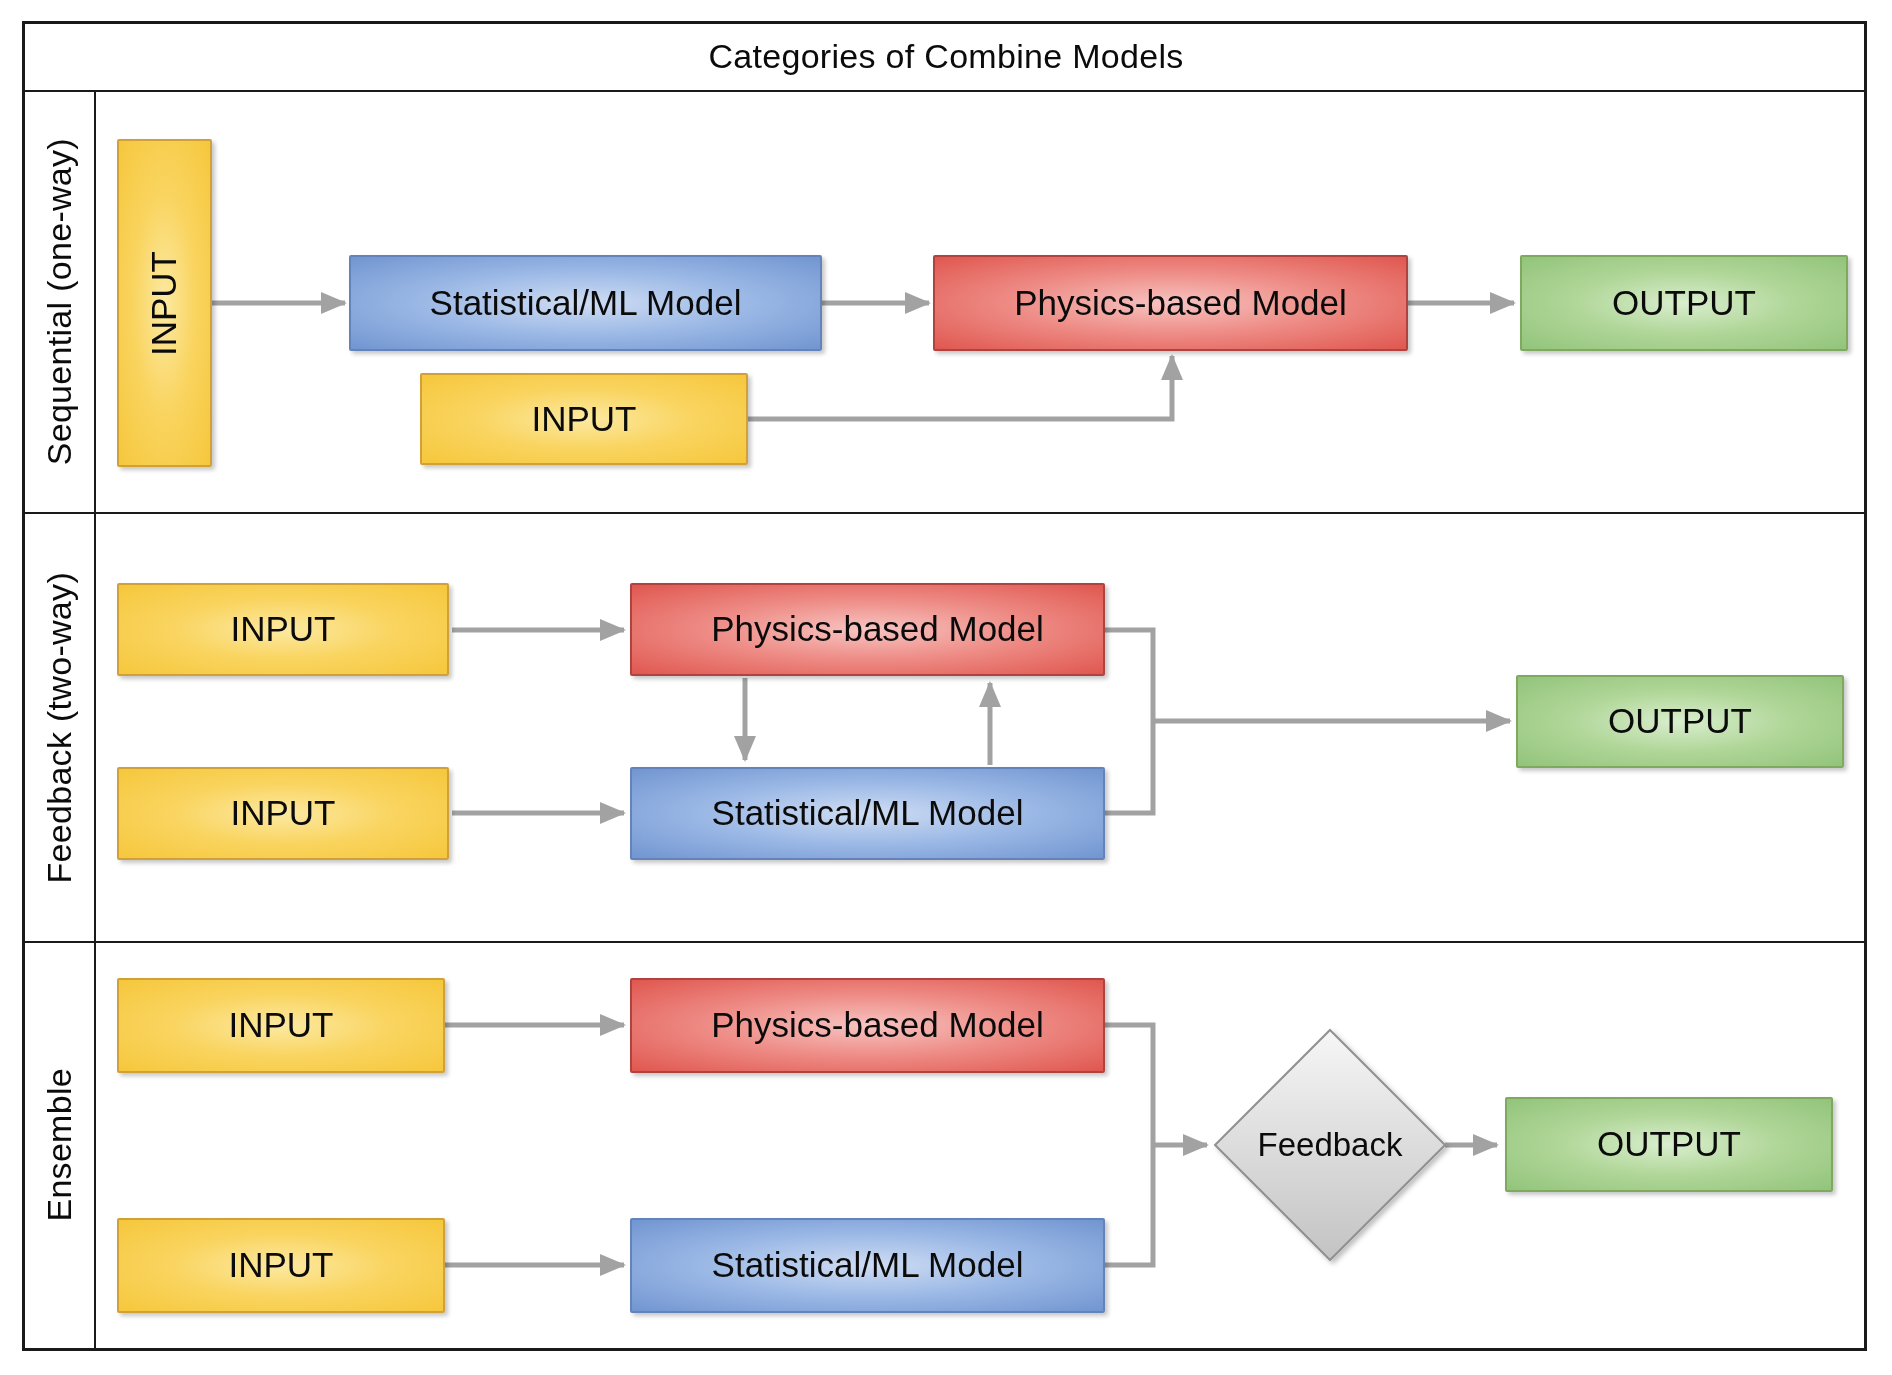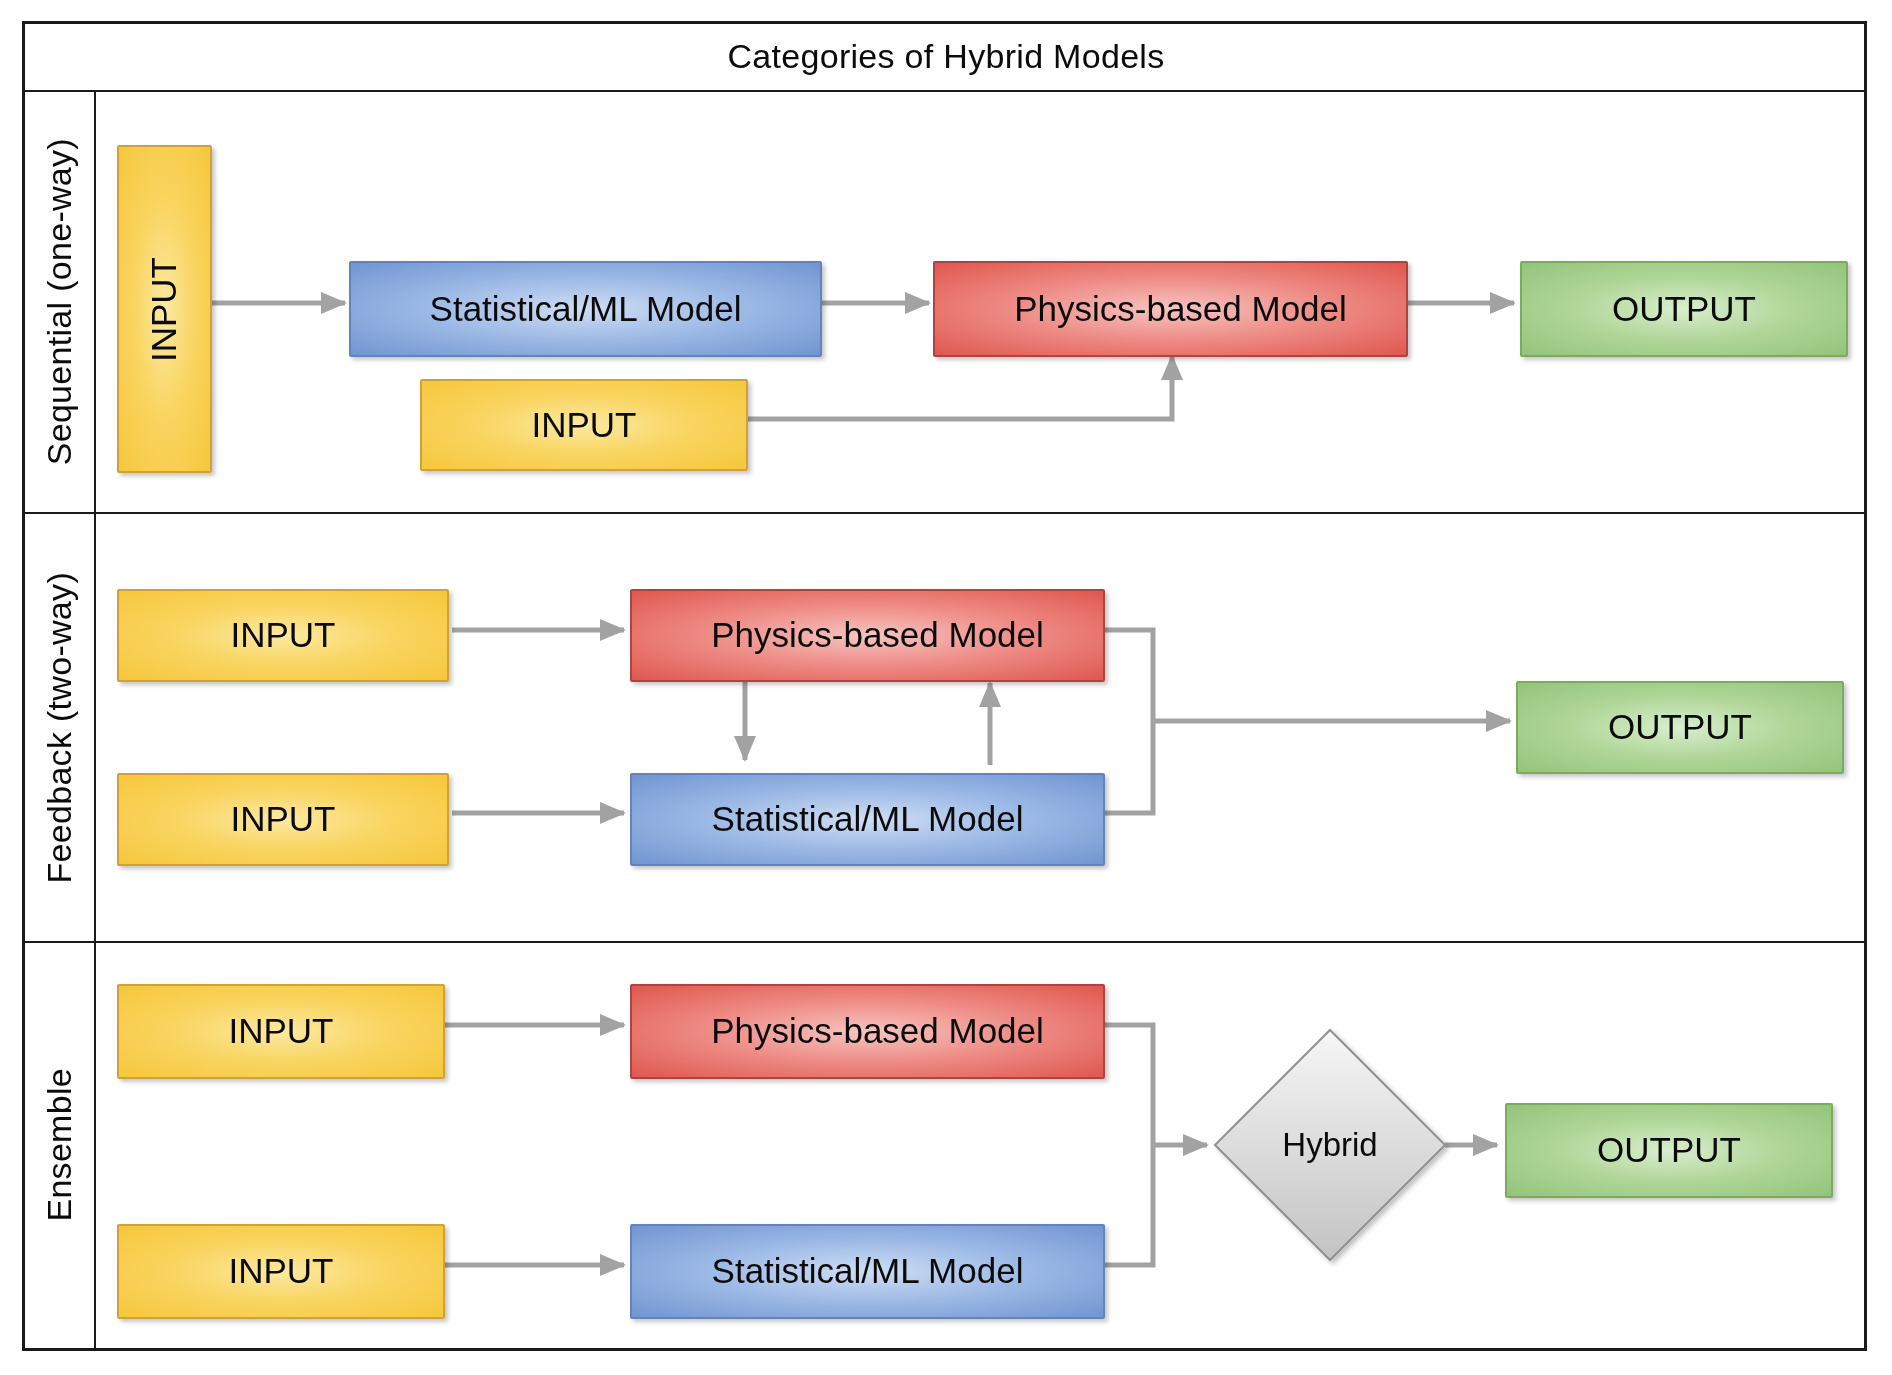--- a/index.html
+++ b/index.html
@@ -21,21 +21,21 @@
   .row-label-cell{
     left:25px;width:68px;display:flex;align-items:center;justify-content:center;
   }
   .row-label-text{
     writing-mode:vertical-rl;transform:rotate(180deg);
     font-size:34px;white-space:nowrap;letter-spacing:.3px;
   }
   .node{
     display:flex;align-items:center;justify-content:center;
     box-sizing:border-box;border-radius:2px;font-size:35px;
-    box-shadow:3px 3px 4px rgba(0,0,0,.22);text-align:center;line-height:1.05;margin-top:6px;
+    box-shadow:3px 3px 4px rgba(0,0,0,.22);text-align:center;line-height:1.05;
   }
   .node-yellow{
     background:radial-gradient(ellipse at center,#fce9a2 0%,#f9d45f 48%,#f6c73c 100%);
     border:2px solid #d1a139;
   }
   .node-blue{
     background:radial-gradient(ellipse at center,#cfddf3 0%,#9cb9e6 48%,#7195d1 100%);
     border:2px solid #6583bb;
   }
   .node-red{
@@ -58,21 +58,21 @@
 <body>
 
 <div id="canvas">
 
   <div class="abs" id="frame"></div>
   <div class="abs gridline" style="left:25px;top:90px;width:1842px;height:2px;"></div>
   <div class="abs gridline" style="left:25px;top:512px;width:1842px;height:2px;"></div>
   <div class="abs gridline" style="left:25px;top:941px;width:1842px;height:2px;"></div>
   <div class="abs gridline" style="left:94px;top:92px;width:2px;height:1256px;"></div>
 
-  <div class="abs" id="title-band">Categories of Hybrid Models</div>
+  <div class="abs" id="title-band">Categories of Combine Models</div>
 
   <div class="abs row-label-cell" style="top:92px;height:420px;">
     <span class="row-label-text">Sequential (one-way)</span>
   </div>
   <div class="abs row-label-cell" style="top:514px;height:427px;">
     <span class="row-label-text">Feedback (two-way)</span>
   </div>
   <div class="abs row-label-cell" style="top:943px;height:404px;">
     <span class="row-label-text">Ensemble</span>
   </div>
@@ -150,18 +150,18 @@
   </div>
   <div class="abs node node-yellow" style="left:117px;top:1218px;width:328px;height:95px;">
     <span>INPUT</span>
   </div>
   <div class="abs node node-red" style="left:630px;top:978px;width:475px;height:95px;">
     <span>Physics-based Model</span>
   </div>
   <div class="abs node node-blue" style="left:630px;top:1218px;width:475px;height:95px;">
     <span>Statistical/ML Model</span>
   </div>
-  <div class="abs" id="combine-label">Hybrid</div>
+  <div class="abs" id="combine-label">Feedback</div>
   <div class="abs node node-green" style="left:1505px;top:1097px;width:328px;height:95px;">
     <span>OUTPUT</span>
   </div>
 
 </div>
 
 </body></html>

